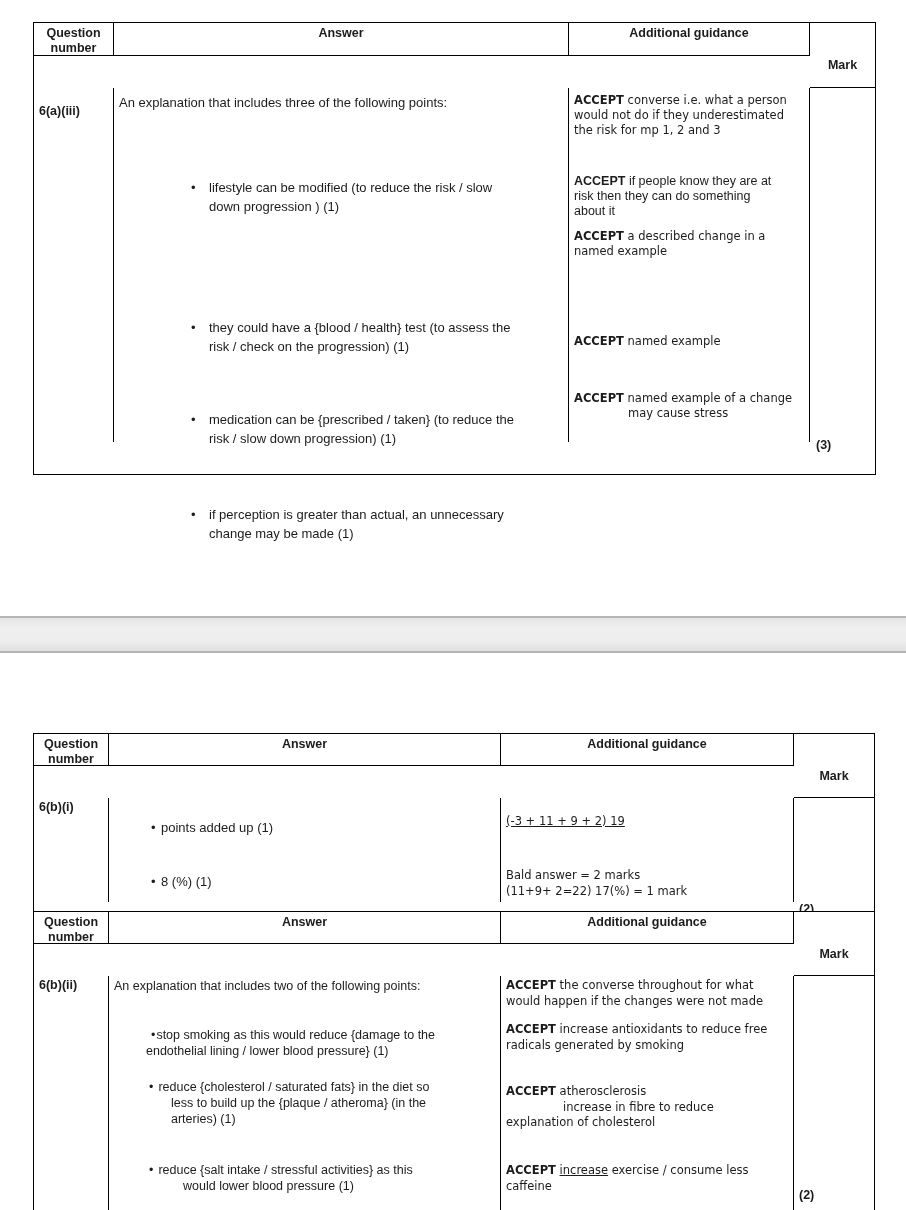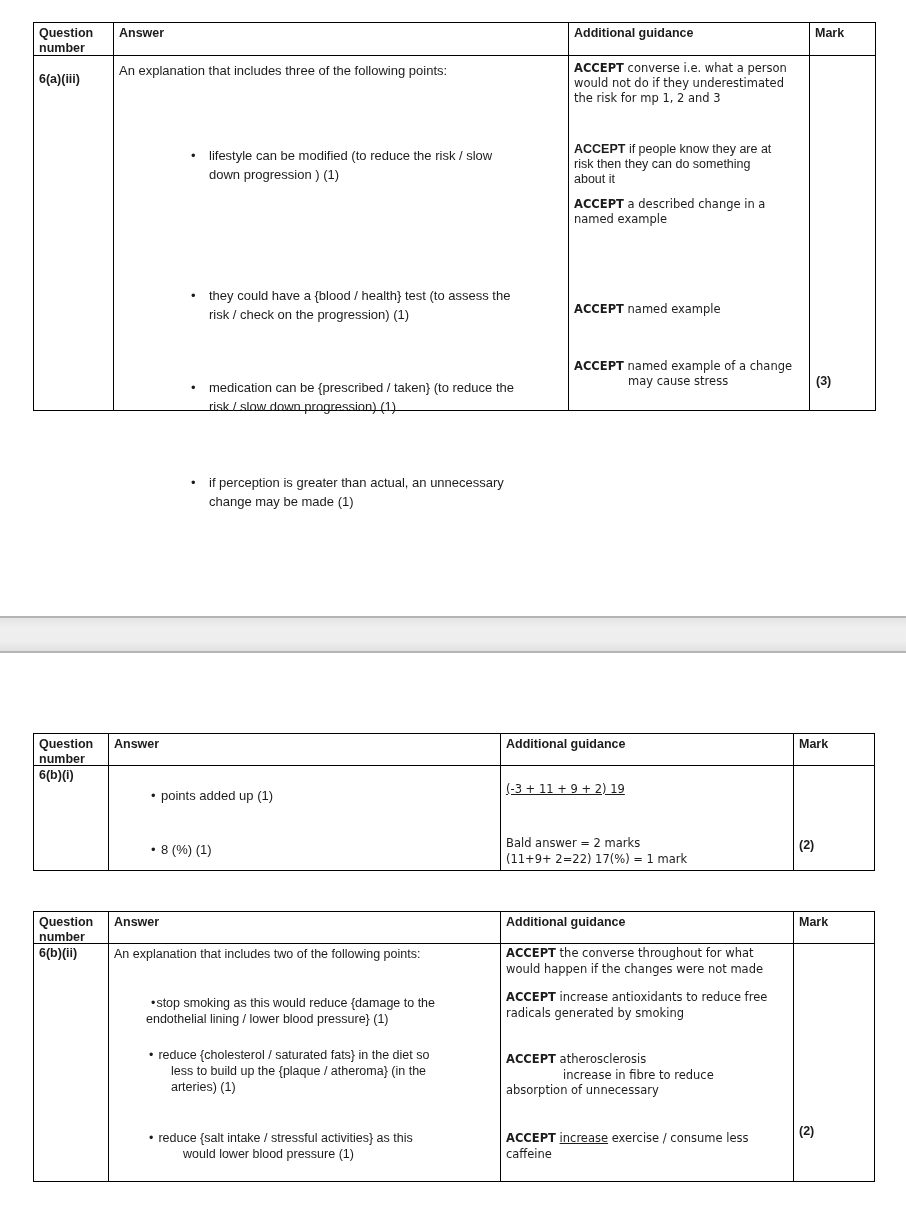--- a/index.html
+++ b/index.html
@@ -7,25 +7,26 @@
     width:906px;height:1210px;position:relative;background:#ffffff;
     font-family:"Liberation Sans",sans-serif;color:#1c1c1c;
     -webkit-font-smoothing:antialiased;
   }
   .page{position:absolute;inset:0;background:#ffffff;overflow:hidden;}
 
   
   .tbl{position:absolute;border:1.5px solid #000;background:#fff;}
   .row{display:flex;}
   .cell{box-sizing:border-box;border-right:1.5px solid #000;position:relative;}
-  .cell:last-child{border-right:none;}
+  .cell:last-child{border-right:none;margin-top:32px;}
   .hrow .cell{
     border-bottom:1.5px solid #000;
     font-weight:bold;font-size:12.5px;line-height:15px;
     padding:3px 5px 2px 5px;
+    text-align:center;
   }
   
   .t1 .c-q{width:80px;} .t1 .c-a{width:455px;} .t1 .c-g{width:241px;} .t1 .c-m{width:65px;}
   .t23 .c-q{width:75px;} .t23 .c-a{width:392px;} .t23 .c-g{width:293px;} .t23 .c-m{width:80px;}
   .t1 .hrow .cell{height:33px;}
   .t23 .hrow .cell{height:32px;}
   .t1 .brow .cell{height:354px;}
   .t2 .brow .cell{height:104px;}
   .t3 .brow .cell{height:237px;}
 
@@ -201,21 +202,21 @@
           <span class="b">ACCEPT</span> <span class="pre">the converse throughout for what
 would happen if the changes were not made</span>
         </div>
         <div class="abs gblock" style="top:46px;">
           <span class="b">ACCEPT</span> <span class="pre">increase antioxidants to reduce free
 radicals generated by smoking</span>
         </div>
         <div class="abs gblock" style="top:108px;">
           <div><span class="b">ACCEPT</span> <span>atherosclerosis</span></div>
           <div class="gindent2">increase in fibre to reduce</div>
-          <div>absorption of unnecessary</div>
+          <div>explanation of cholesterol</div>
         </div>
         <div class="abs gblock" style="top:187px;">
           <span class="b">ACCEPT</span> <span class="u">increase</span> <span class="pre">exercise / consume less
 caffeine</span>
         </div>
       </div>
       <div class="cell c-m">
         <div class="abs mark" style="top:180px;">(2)</div>
       </div>
     </div>

